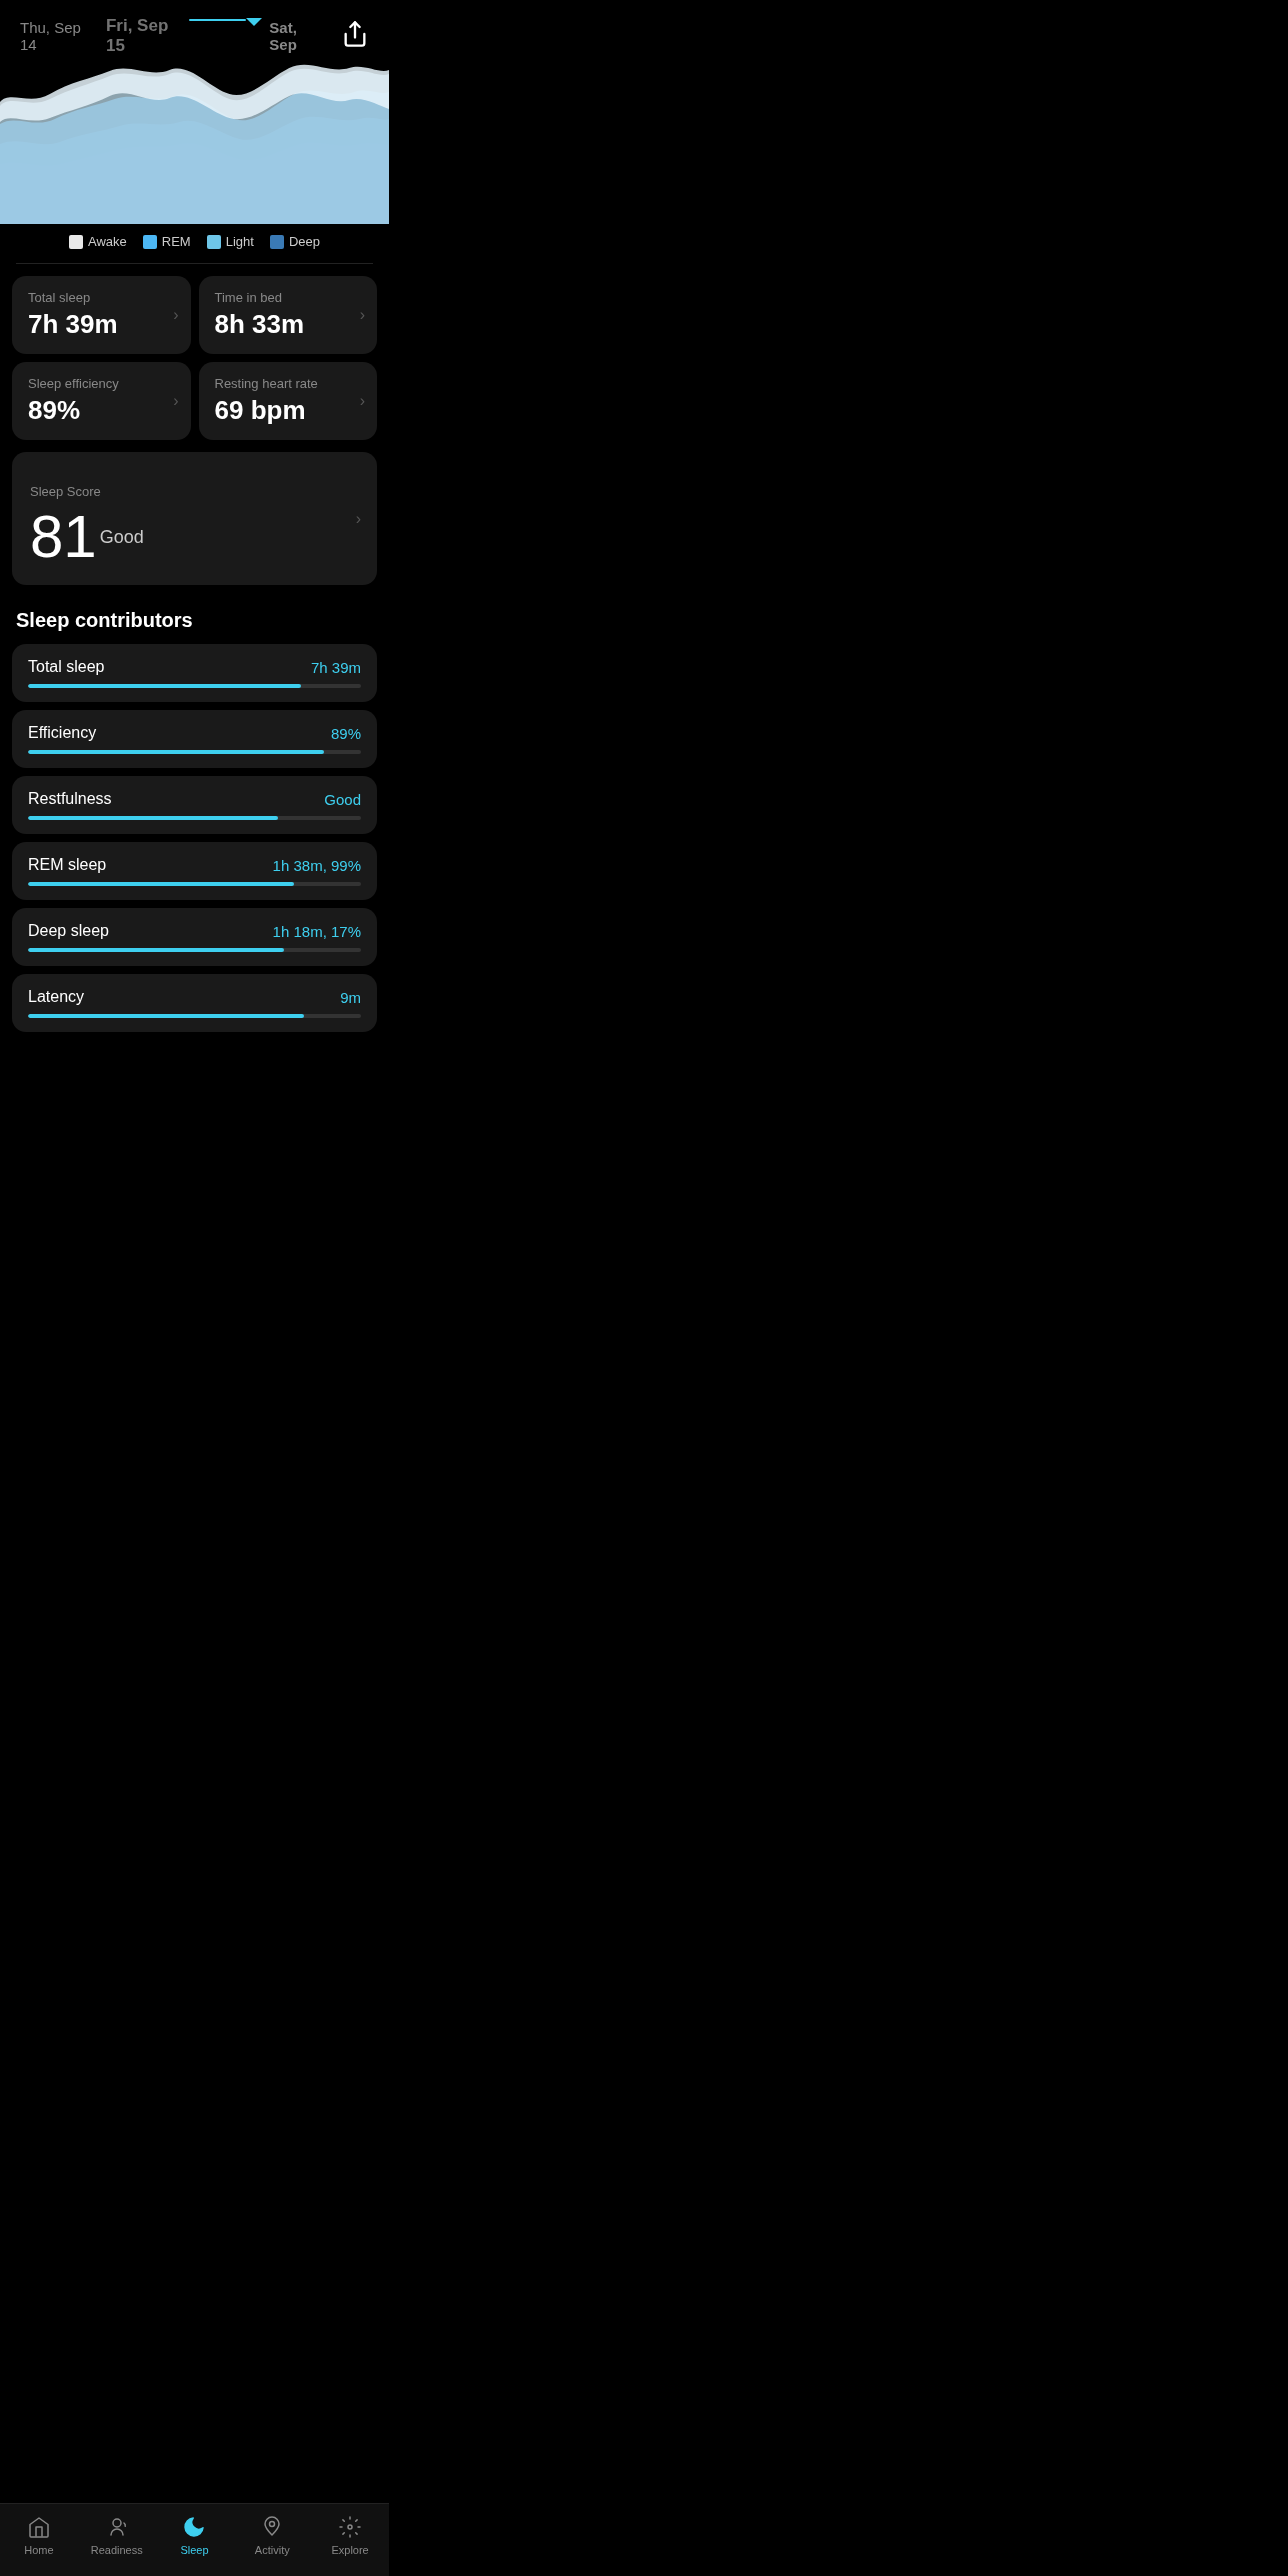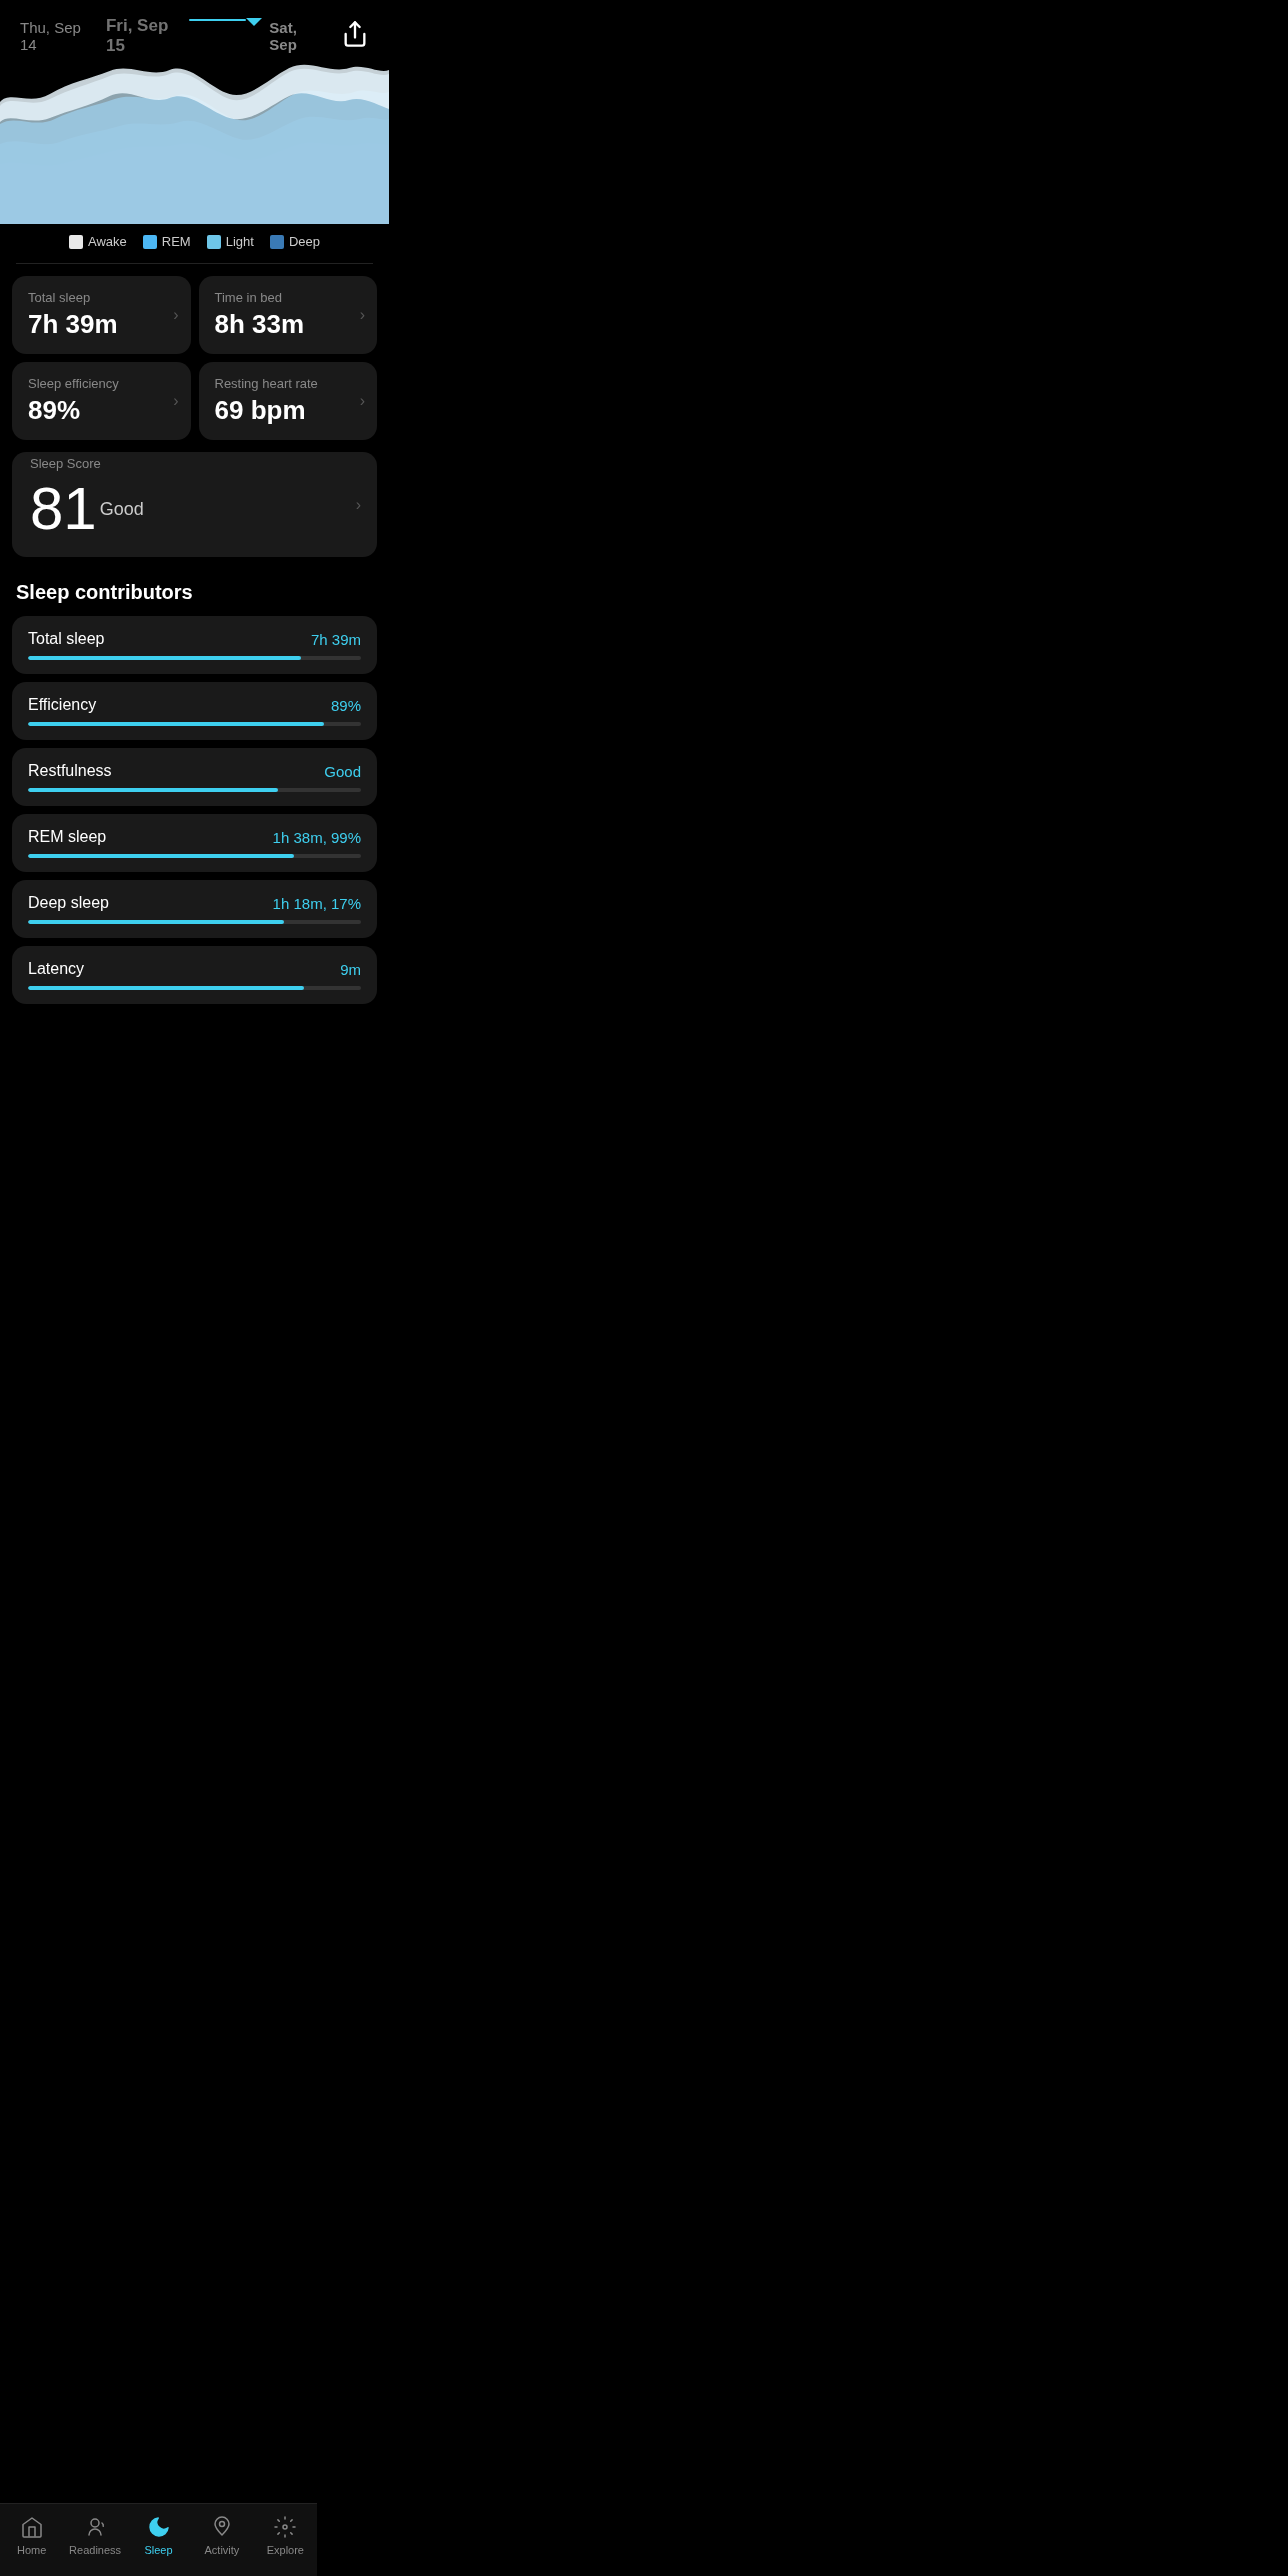--- a/index.html
+++ b/index.html
@@ -126,21 +126,21 @@
       transform: translateY(-50%);
       color: #555;
       font-size: 16px;
     }
 
     
     .sleep-score-card {
       background: #1a1a1a;
       border-radius: 14px;
       margin: 0 12px 8px;
-      padding: 4px 18px 18px;
+      padding: 32px 18px 18px;
       position: relative;
     }
     .score-label {
       font-size: 13px;
       color: #888;
       margin-bottom: 8px;
     }
     .score-row {
       display: flex;
       align-items: center;
@@ -208,21 +208,21 @@
       height: 100%;
       background: #3ecfef;
       border-radius: 2px;
     }
 
     
     .bottom-nav {
       position: fixed;
       bottom: 0;
       left: 0;
-      width: 317px;
+      width: 389px;
       background: #111;
       border-top: 1px solid #222;
       display: flex;
       justify-content: space-between;
       align-items: center;
       padding: 10px 0 20px;
     }
     .nav-item {
       display: flex;
       flex-direction: column;

